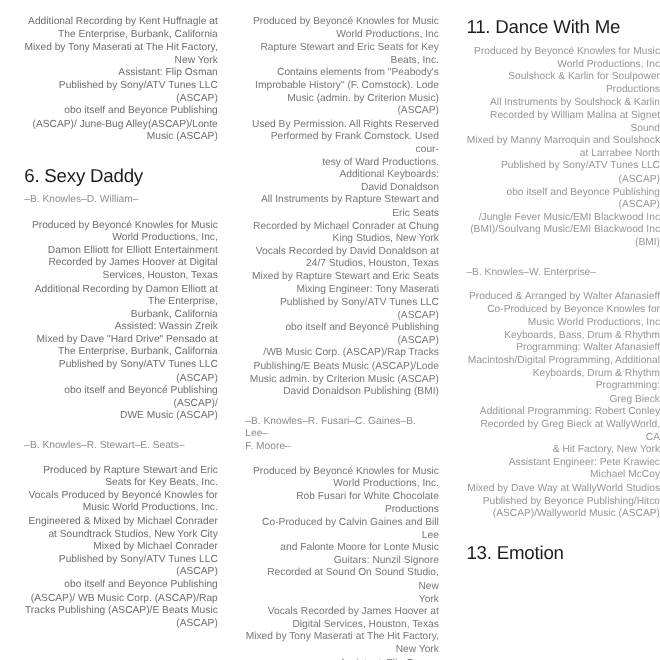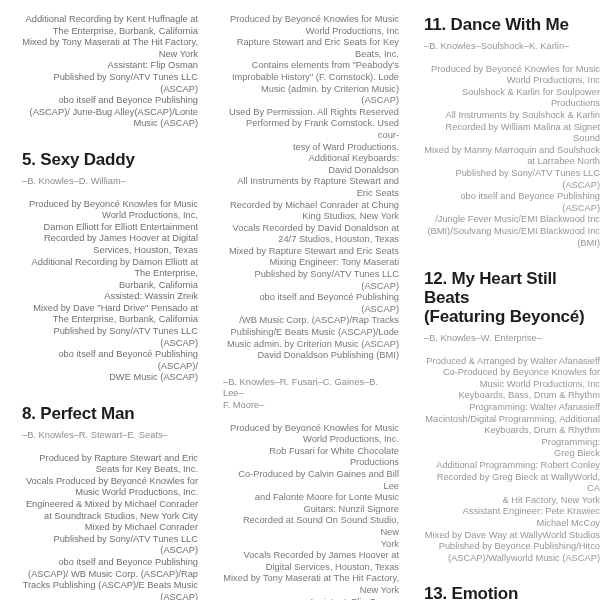--- a/index.html
+++ b/index.html
@@ -21,21 +21,21 @@
     box-sizing: border-box;
     width: 600px;
   }
   .col {
     flex: 0 0 176px;
     width: 176px;
   }
   .song-title {
     font-size: 17px;
     line-height: 19px;
-    font-weight: bold;
+    font-weight: normal;
     color: #1d1d1d;
     letter-spacing: -0.2px;
     margin: 20px 0 7px 0;
     white-space: pre-line;
   }
   .song:first-child .song-title,
   .col > .song:first-child .song-title {
     margin-top: 1px;
   }
   .writers {
@@ -67,41 +67,40 @@
 The Enterprise, Burbank, California
 Mixed by Tony Maserati at The Hit Factory,
 New York
 Assistant: Flip Osman
 Published by Sony/ATV Tunes LLC (ASCAP)
 obo itself and Beyonce Publishing
 (ASCAP)/ June-Bug Alley(ASCAP)/Lonte
 Music (ASCAP)</p>
 
     <section class="song">
-      <h2 class="song-title">5. Sexy Daddy</h2>
+      <h2 class="song-title">6. Sexy Daddy</h2>
       <p class="writers">–B. Knowles–D. William–</p>
       <p class="credits">Produced by Beyoncé Knowles for Music
 World Productions, Inc,
 Damon Elliott for Elliott Entertainment
 Recorded by James Hoover at Digital
 Services, Houston, Texas
 Additional Recording by Damon Elliott at
 The Enterprise,
 Burbank, California
 Assisted: Wassin Zreik
 Mixed by Dave "Hard Drive" Pensado at
 The Enterprise, Burbank, California
 Published by Sony/ATV Tunes LLC (ASCAP)
 obo itself and Beyoncé Publishing
 (ASCAP)/
 DWE Music (ASCAP)</p>
     </section>
 
     <section class="song">
-      <h2 class="song-title">8. Perfect Man</h2>
       <p class="writers">–B. Knowles–R. Stewart–E. Seats–</p>
       <p class="credits">Produced by Rapture Stewart and Eric
 Seats for Key Beats, Inc.
 Vocals Produced by Beyoncé Knowles for
 Music World Productions, Inc.
 Engineered &amp; Mixed by Michael Conrader
 at Soundtrack Studios, New York City
 Mixed by Michael Conrader
 Published by Sony/ATV Tunes LLC (ASCAP)
 obo itself and Beyonce Publishing
@@ -161,40 +160,37 @@
 obo itself and Beyoncé Publishing (ASCAP)
 /June-Bug Alley (ASCAP)/Promiscuous
 Music (ASCAP)/Third Nature (ASCAP)/
 Lonte Music (ASCAP)</p>
     </section>
   </div>
 
   <div class="col col-3">
     <section class="song">
       <h2 class="song-title">11. Dance With Me</h2>
-      <p class="writers">–B. Knowles–Soulshock–K. Karlin–</p>
       <p class="credits">Produced by Beyoncé Knowles for Music
 World Productions, Inc
 Soulshock &amp; Karlin for Soulpower
 Productions
 All Instruments by Soulshock &amp; Karlin
 Recorded by William Malina at Signet
 Sound
 Mixed by Manny Marroquin and Soulshock
 at Larrabee North
 Published by Sony/ATV Tunes LLC (ASCAP)
 obo itself and Beyonce Publishing (ASCAP)
 /Jungle Fever Music/EMI Blackwood Inc
 (BMI)/Soulvang Music/EMI Blackwood Inc
 (BMI)</p>
     </section>
 
     <section class="song">
-      <h2 class="song-title">12. My Heart Still Beats
-(Featuring Beyoncé)</h2>
       <p class="writers">–B. Knowles–W. Enterprise–</p>
       <p class="credits">Produced &amp; Arranged by Walter Afanasieff
 Co-Produced by Beyonce Knowles for
 Music World Productions, Inc
 Keyboards, Bass, Drum &amp; Rhythm
 Programming: Walter Afanasieff
 Macintosh/Digital Programming, Additional
 Keyboards, Drum &amp; Rhythm Programming:
 Greg Bieck
 Additional Programming: Robert Conley

